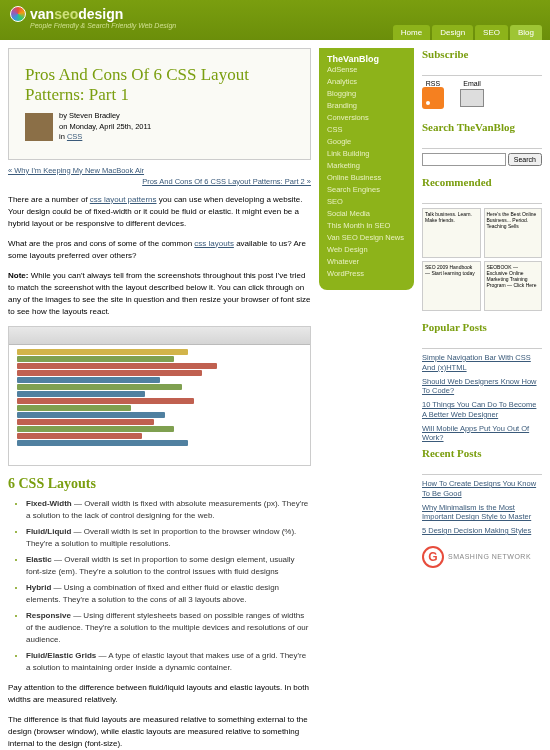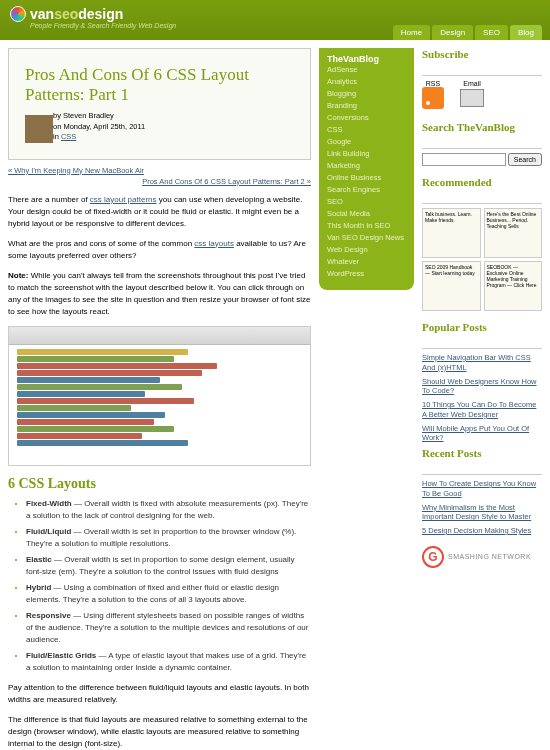--- a/index.html
+++ b/index.html
@@ -11,21 +11,21 @@
 .logo-text{color:#fff;font-size:14px;font-weight:bold}
 .logo-text .seo{color:#cde07a}
 .tagline{color:#d0e090;font-size:7px;font-style:italic;margin-left:20px}
 .topnav{position:absolute;right:8px;bottom:0;display:flex}
 .topnav span{background:#8db31a;color:#fff;padding:3px 8px;margin-left:2px;border-radius:3px 3px 0 0;font-size:8px;cursor:pointer}
 .topnav span.active{background:#9ec535}
 .wrap{display:flex;padding:8px;gap:8px}
 .main{flex:1;min-width:0}
 .article-head{border:1px solid #ccc;background:#fafaf5;padding:16px;margin-bottom:6px}
 .article-head h1{color:#7a9e0f;font-family:Georgia,serif;font-size:17px;font-weight:normal;margin-bottom:6px}
-.byline-row{display:flex;align-items:flex-end}
+.byline-row{display:flex;gap:6px;align-items:center}
 .avatar{width:28px;height:28px;background:#8b6f47}
 .byline{font-size:7.5px;line-height:1.4}
 .prevnext{font-size:7.5px;margin-bottom:8px}
 .prevnext .next{display:block;text-align:right;margin-top:2px}
 .content p{font-size:8px;line-height:1.5;margin-bottom:8px}
 .content h2{color:#7a9e0f;font-family:Georgia,serif;font-size:14px;font-weight:bold;margin:10px 0 6px}
 .content ul{margin-left:18px;margin-bottom:8px}
 .content li{font-size:8px;line-height:1.5;margin-bottom:4px;list-style:disc;color:#7a9e0f}
 .content li span{color:#333}
 .shot{border:1px solid #ccc;background:#f5f5f5;height:140px;margin-bottom:8px;position:relative;overflow:hidden}

